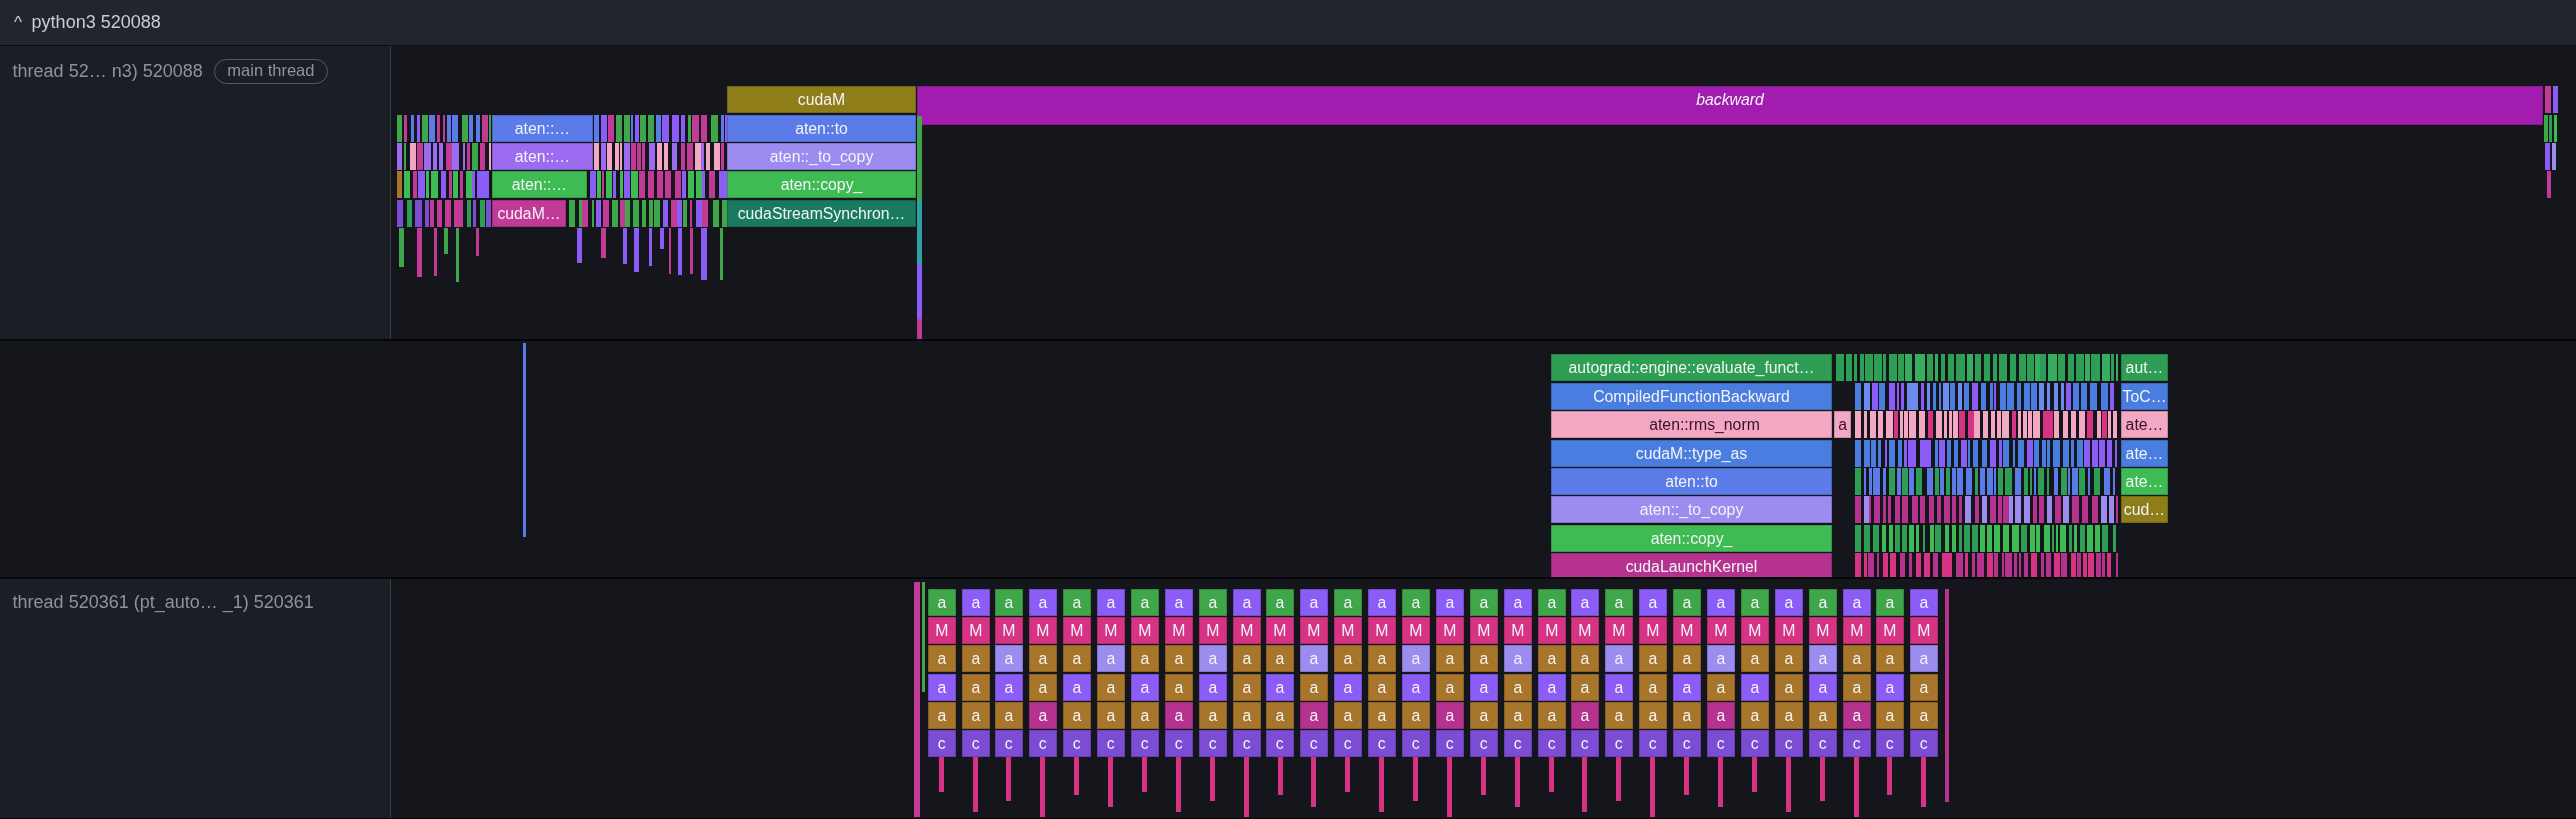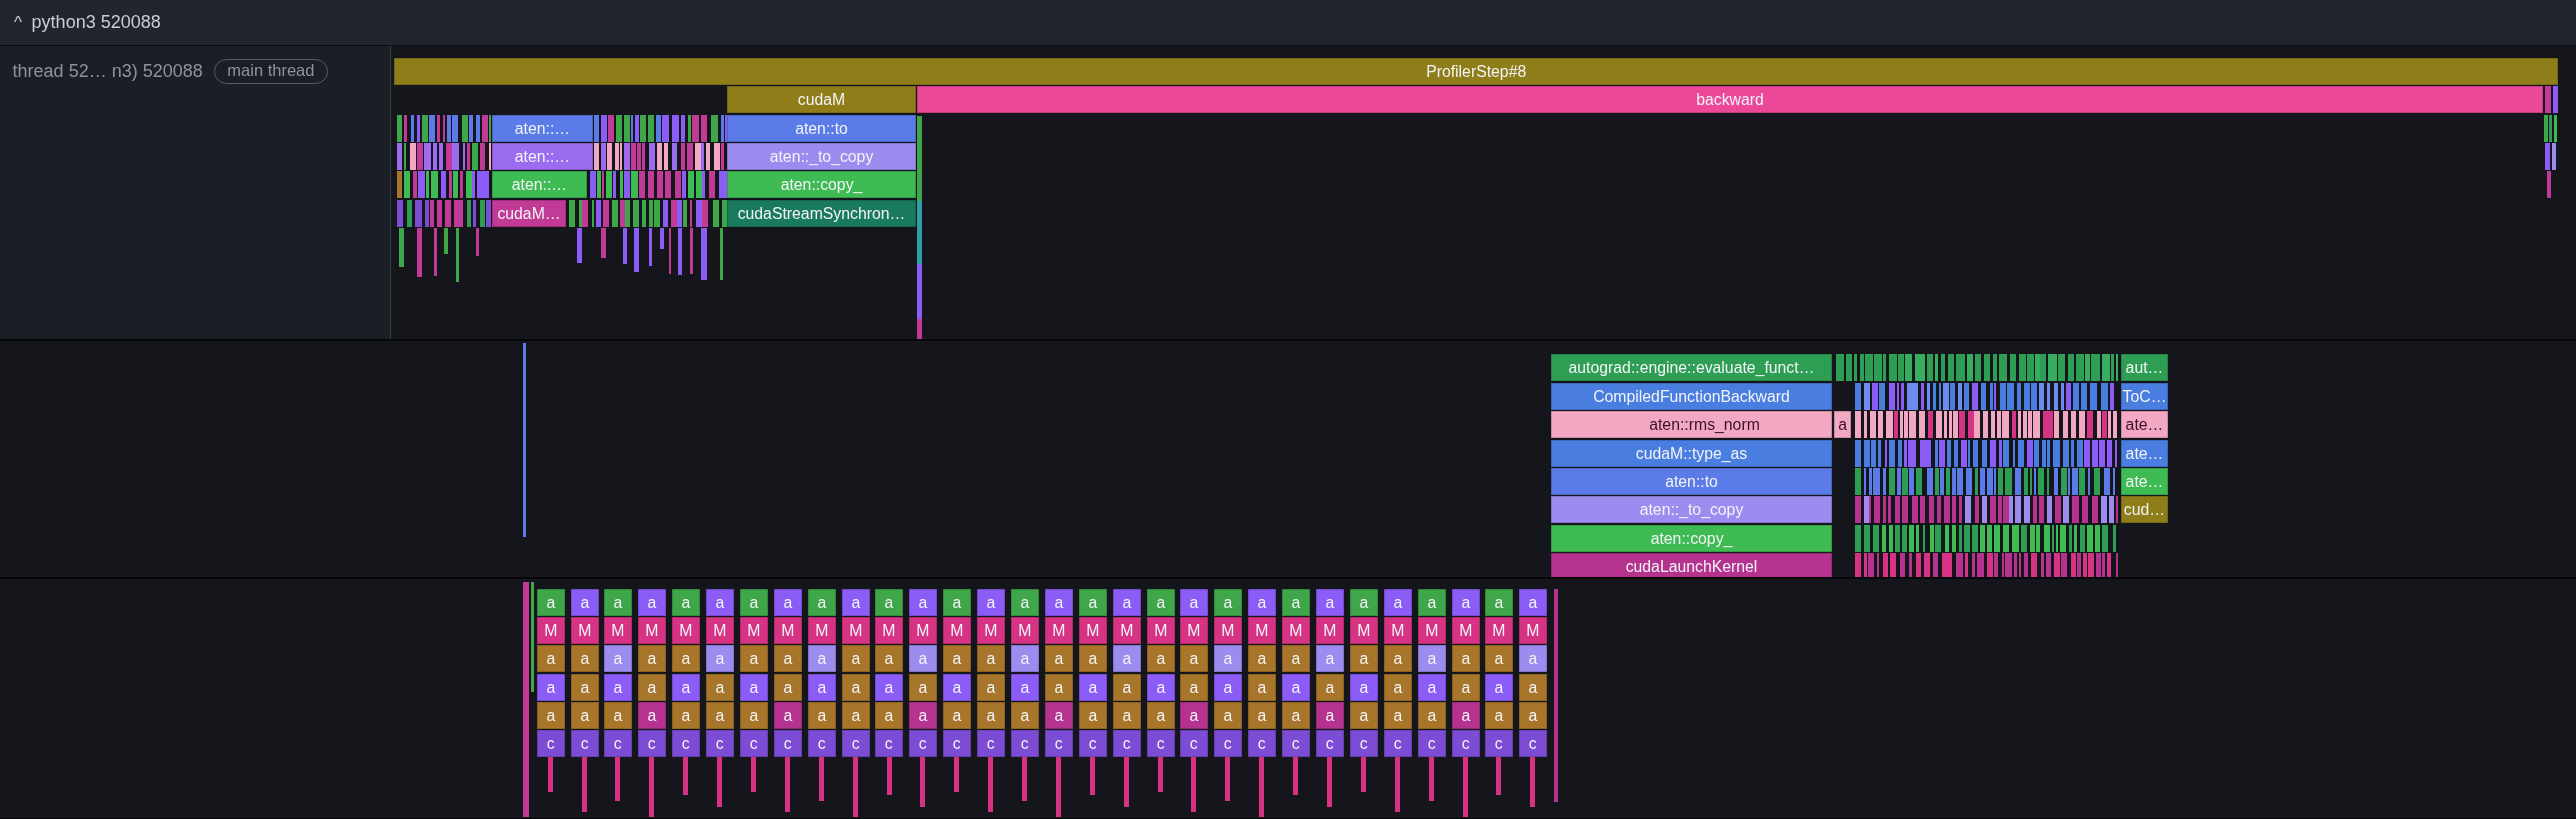--- a/index.html
+++ b/index.html
@@ -26,23 +26,22 @@
   </div>
   <div id="rows">
       <div class="track-row" style="flex: 0 0 295px;">
         <div class="row-sidebar">
           <div class="thread-label">
             <span>thread 52… n3) 520088</span>
             <span class="badge">main thread</span>
           </div>
         </div>
         <div class="row-track">
-          <div class="span" style="left: 3.2px; top: 11.8px; width: 2164px; height: 27px; background: rgb(143, 125, 26);">ProfilerStep#8</div>
           <div class="span" style="left: 336px; top: 40px; width: 189px; height: 27px; background: rgb(143, 125, 26);">cudaM</div>
-          <div class="span" style="left: 526px; top: 40px; width: 1626px; height: 27px; background: #ec4899;">backward</div>
+          <div class="span" style="left: 526px; top: 40px; width: 1626px; height: 39px; background: #a21caf; font-style: italic;">backward</div>
           <div class="span" style="left: 101px; top: 69px; width: 101px; height: 27px; background: rgb(91, 123, 232);">aten::…</div>
           <div class="span" style="left: 101px; top: 97px; width: 101px; height: 27px; background: rgb(155, 108, 240);">aten::…</div>
           <div class="span" style="left: 101px; top: 125px; width: 95px; height: 27px; background: rgb(63, 187, 84);">aten::…</div>
           <div class="span" style="left: 101px; top: 154px; width: 74px; height: 27px; background: rgb(192, 58, 150);">cudaM…</div>
           <div class="span" style="left: 336px; top: 69px; width: 189px; height: 27px; background: rgb(91, 123, 232);">aten::to</div>
           <div class="span" style="left: 336px; top: 97px; width: 189px; height: 27px; background: rgb(157, 140, 240);">aten::_to_copy</div>
           <div class="span" style="left: 336px; top: 125px; width: 189px; height: 27px; background: rgb(63, 187, 84);">aten::copy_</div>
           <div class="span" style="left: 336px; top: 154px; width: 189px; height: 27px; background: rgb(26, 122, 96);">cudaStreamSynchron…</div>
           <div class="span sliver" style="left: 526px; top: 70px; width: 4.7px; height: 85px; background: rgb(63, 166, 74);"></div>
           <div class="span sliver" style="left: 526px; top: 155px; width: 4.7px; height: 63px; background: rgb(47, 160, 170);"></div>
@@ -520,20 +519,25 @@
           <div class="span sliver" style="left: 2077px; top: 212px; width: 3.9px; height: 27px; background: rgb(181, 51, 143);"></div>
           <div class="span sliver" style="left: 2083px; top: 212px; width: 3.9px; height: 27px; background: rgb(214, 51, 132);"></div>
           <div class="span sliver" style="left: 2088px; top: 212px; width: 6.3px; height: 27px; background: rgb(214, 51, 132);"></div>
           <div class="span sliver" style="left: 2096px; top: 212px; width: 4.7px; height: 27px; background: rgb(181, 51, 143);"></div>
           <div class="span sliver" style="left: 2102px; top: 212px; width: 3.2px; height: 27px; background: rgb(181, 51, 143);"></div>
           <div class="span sliver" style="left: 2107px; top: 212px; width: 3.9px; height: 27px; background: rgb(214, 51, 132);"></div>
           <div class="span sliver" style="left: 2116px; top: 212px; width: 1.6px; height: 27px; background: rgb(181, 51, 143);"></div>
         </div>
       </div>
       <div class="track-row" style="flex: 0 0 241px;">
+        <div class="row-sidebar">
+          <div class="thread-label">
+            <span>thread 520361 (pt_auto… _1) 520361</span>
+          </div>
+        </div>
         <div class="row-track">
           <div class="span sliver" style="left: 523px; top: 3.2px; width: 6.3px; height: 235px; background: rgb(192, 58, 150);"></div>
           <div class="span sliver" style="left: 531px; top: 3.2px; width: 3.2px; height: 110px; background: rgb(63, 166, 74);"></div>
           <div class="span sliver" style="left: 1554px; top: 9.5px; width: 3.9px; height: 213px; background: rgb(181, 51, 143);"></div>
           <div class="span" style="left: 537px; top: 9.5px; width: 27.6px; height: 27px; background: rgb(63, 166, 74);">a</div>
           <div class="span" style="left: 537px; top: 38px; width: 27.6px; height: 27px; background: rgb(214, 51, 132);">M</div>
           <div class="span" style="left: 537px; top: 66px; width: 27.6px; height: 27px; background: rgb(168, 118, 42);">a</div>
           <div class="span" style="left: 537px; top: 95px; width: 27.6px; height: 27px; background: rgb(139, 92, 246);">a</div>
           <div class="span" style="left: 537px; top: 123px; width: 27.6px; height: 27px; background: rgb(168, 118, 42);">a</div>
           <div class="span" style="left: 537px; top: 151px; width: 27.6px; height: 27px; background: rgb(124, 77, 212);">c</div>

